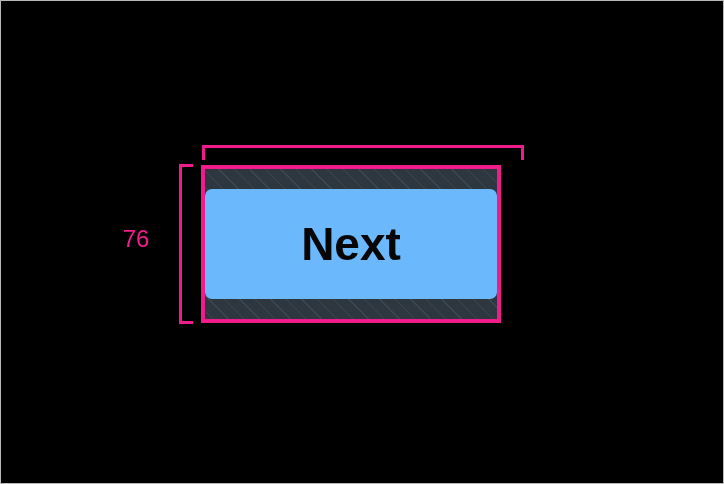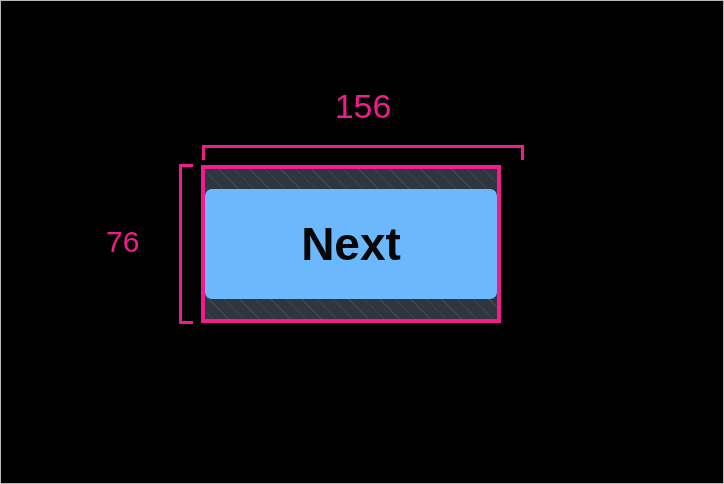--- a/index.html
+++ b/index.html
@@ -96,24 +96,24 @@
     border-left: 3px solid #F01C8B;
     border-right: 3px solid #F01C8B;
   }
 
   
   .dim-height-label {
     position: absolute;
     left: 105px;
     top: 226px;
     width: 60px;
-    text-align: left;
+    text-align: center;
     color: #F01C8B;
     font-family: "Liberation Sans", sans-serif;
-    font-size: 30px;
+    font-size: 24px;
     font-weight: normal;
     line-height: 1;
     user-select: none;
   }
 
   .dim-height-bracket {
     position: absolute;
     left: 178px;
     top: 163px;
     width: 14px;
@@ -122,21 +122,20 @@
     border-left: 3px solid #F01C8B;
     border-top: 3px solid #F01C8B;
     border-bottom: 3px solid #F01C8B;
   }
 </style>
 </head>
 <body>
 
 <div id="screen">
 
-  <div class="dim-width-label">156</div>
 
   <div class="dim-width-bracket"></div>
 
   <div class="dim-height-label">76</div>
 
   <div class="dim-height-bracket"></div>
 
   <div class="measured-element">
 
     <div class="blue-button">

